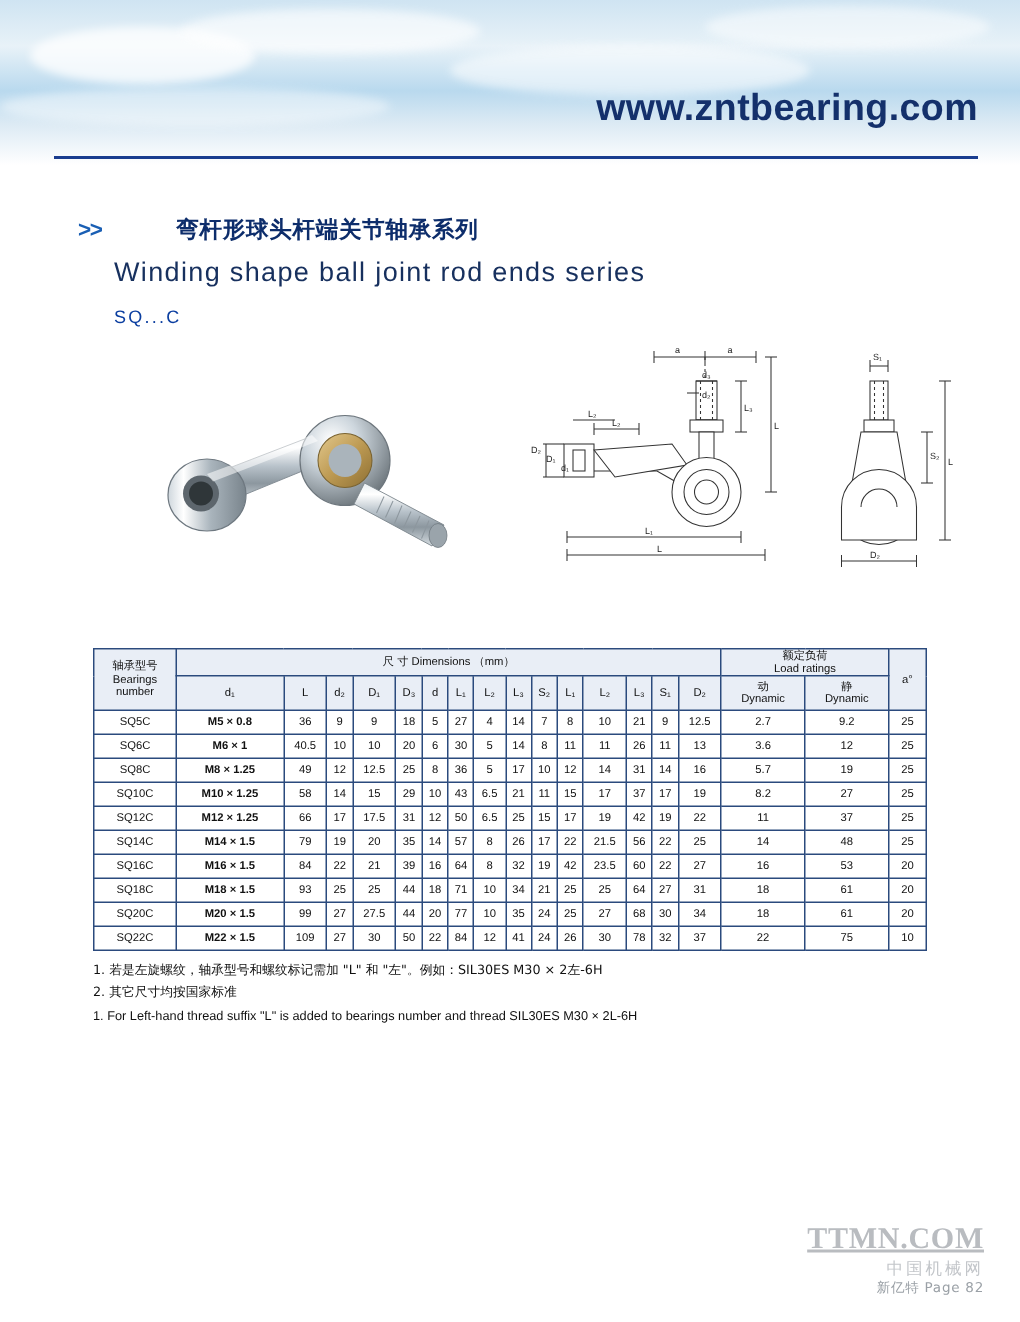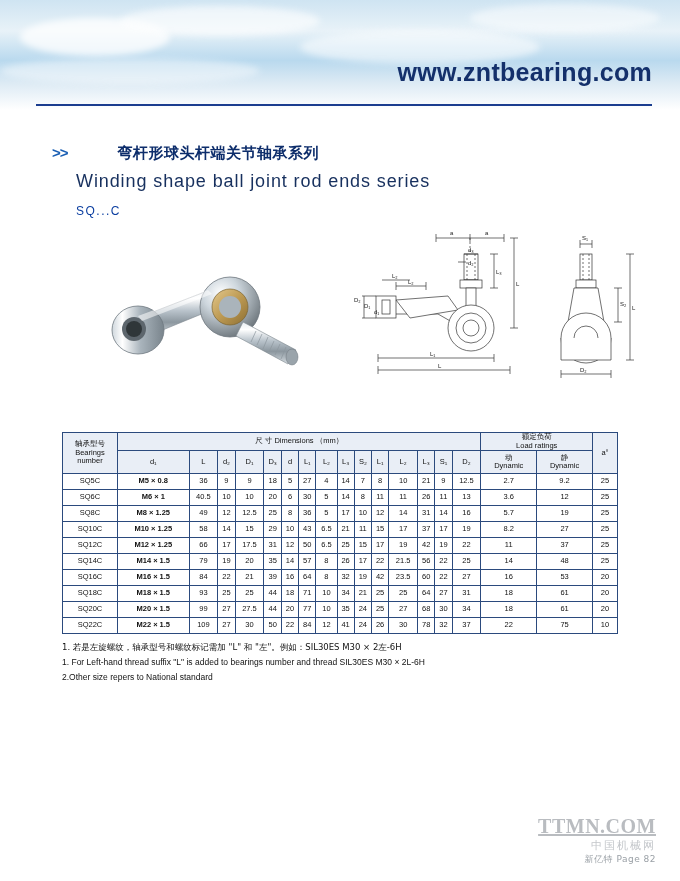--- a/index.html
+++ b/index.html
@@ -622,22 +622,22 @@
             <td>22</td>
             <td>75</td>
             <td>10</td>
           </tr>
         </tbody>
     </table>
   </div>
 
   <div class="notes">
     <div class="cn">1. 若是左旋螺纹，轴承型号和螺纹标记需加 "L" 和 "左"。例如：SIL30ES M30 × 2左-6H</div>
+    <div class="cn">2. 其它尺寸均按国家标准</div>
     <div>1. For Left-hand thread suffix "L" is added to bearings number and thread  SIL30ES M30 × 2L-6H</div>
-    <div>2.Other size repers to National standard</div>
   </div>
 
   <div class="footer-mark">
     <div class="fm1">TTMN.COM</div>
     <div class="fm2">中国机械网</div>
     <div class="fm3">新亿特 Page 82</div>
   </div>
 
 </div>
 

